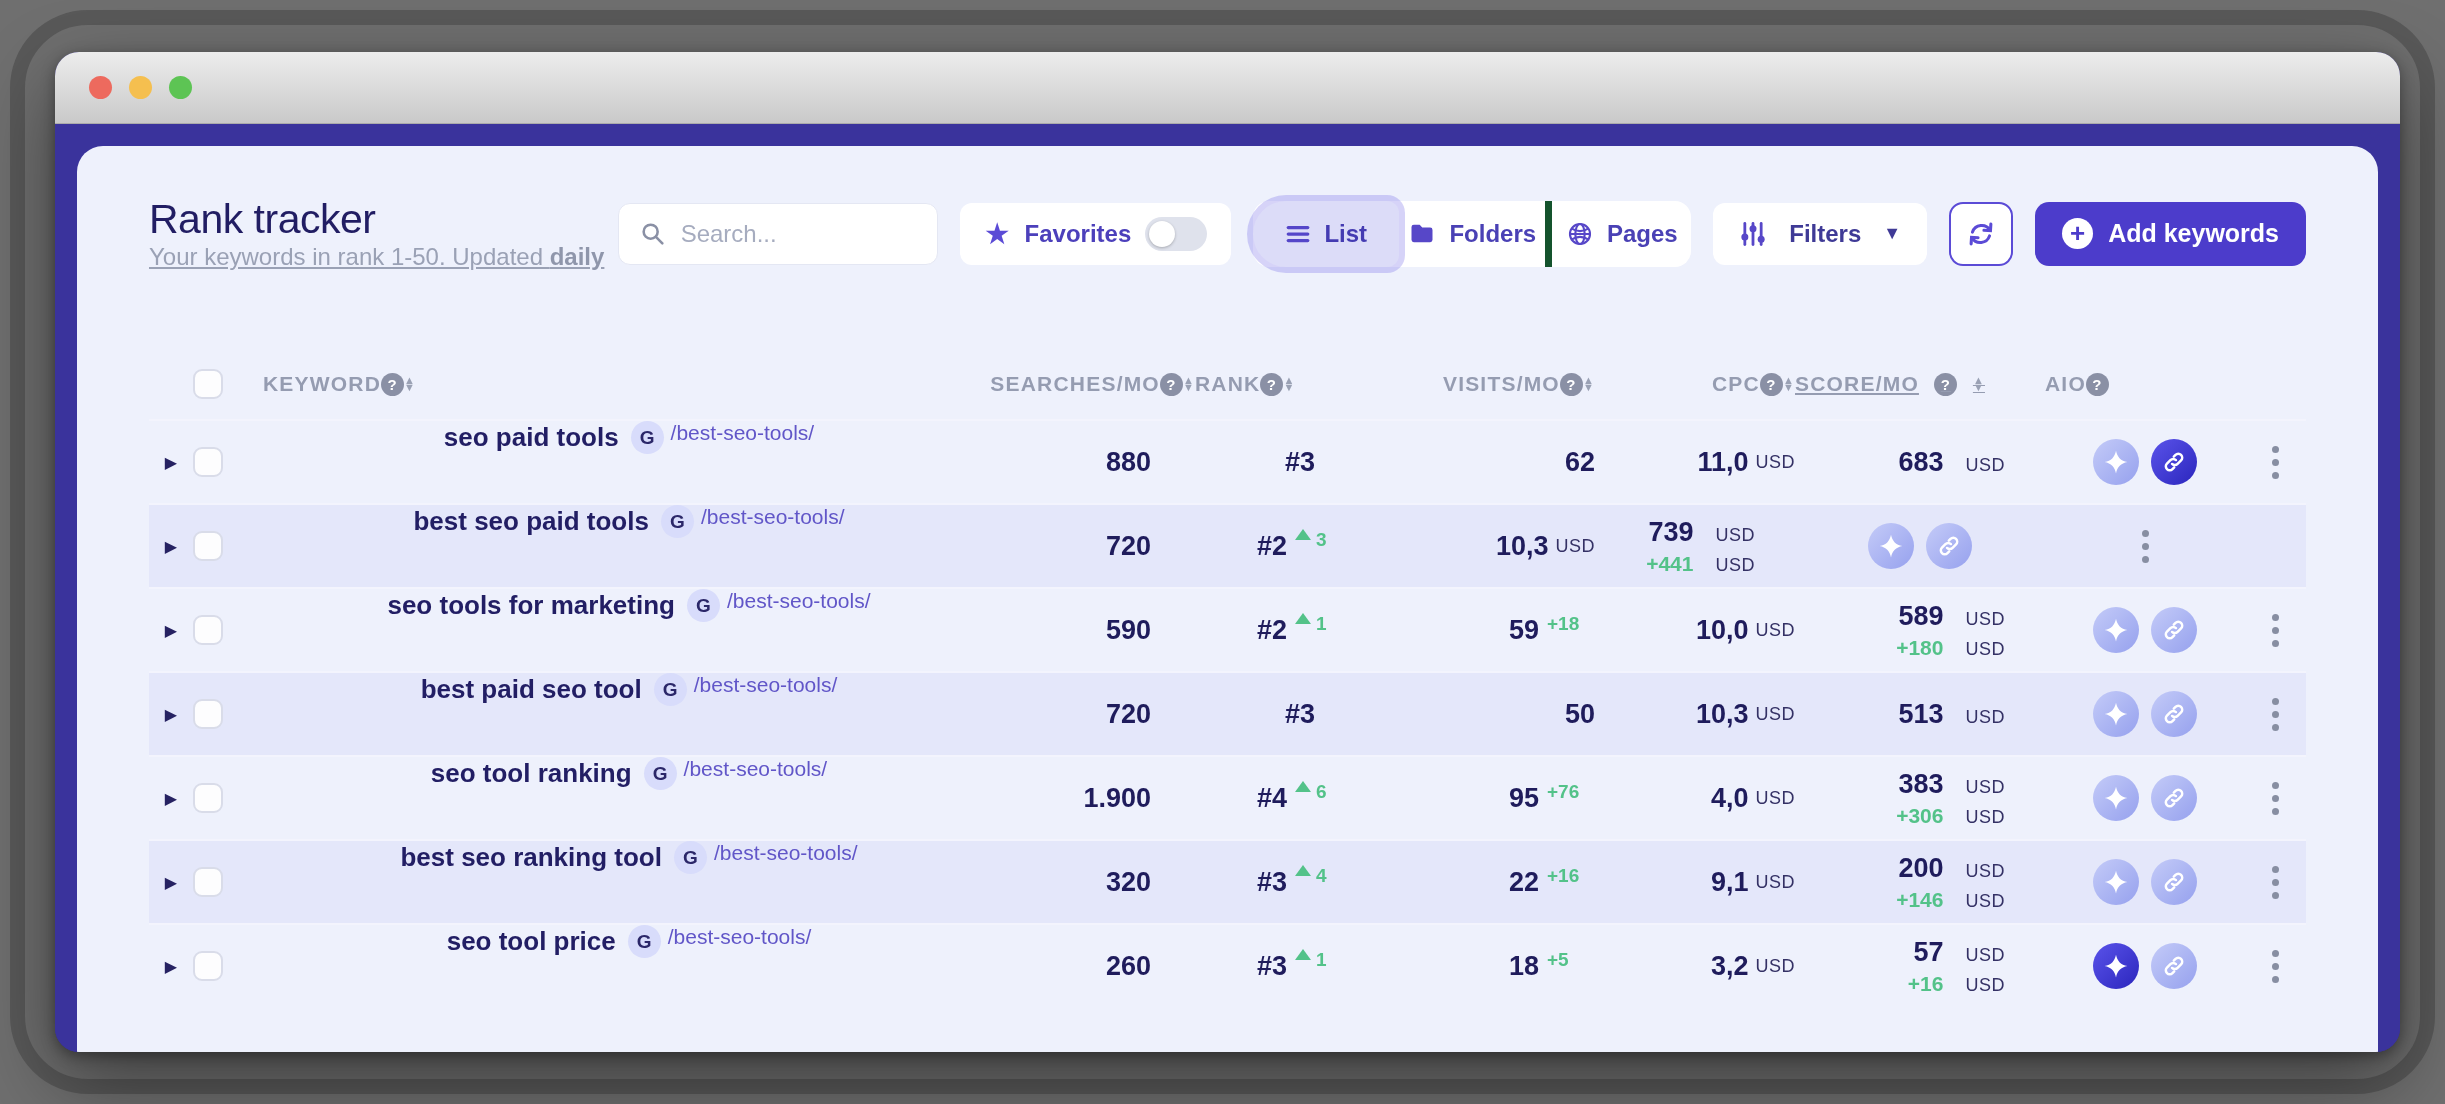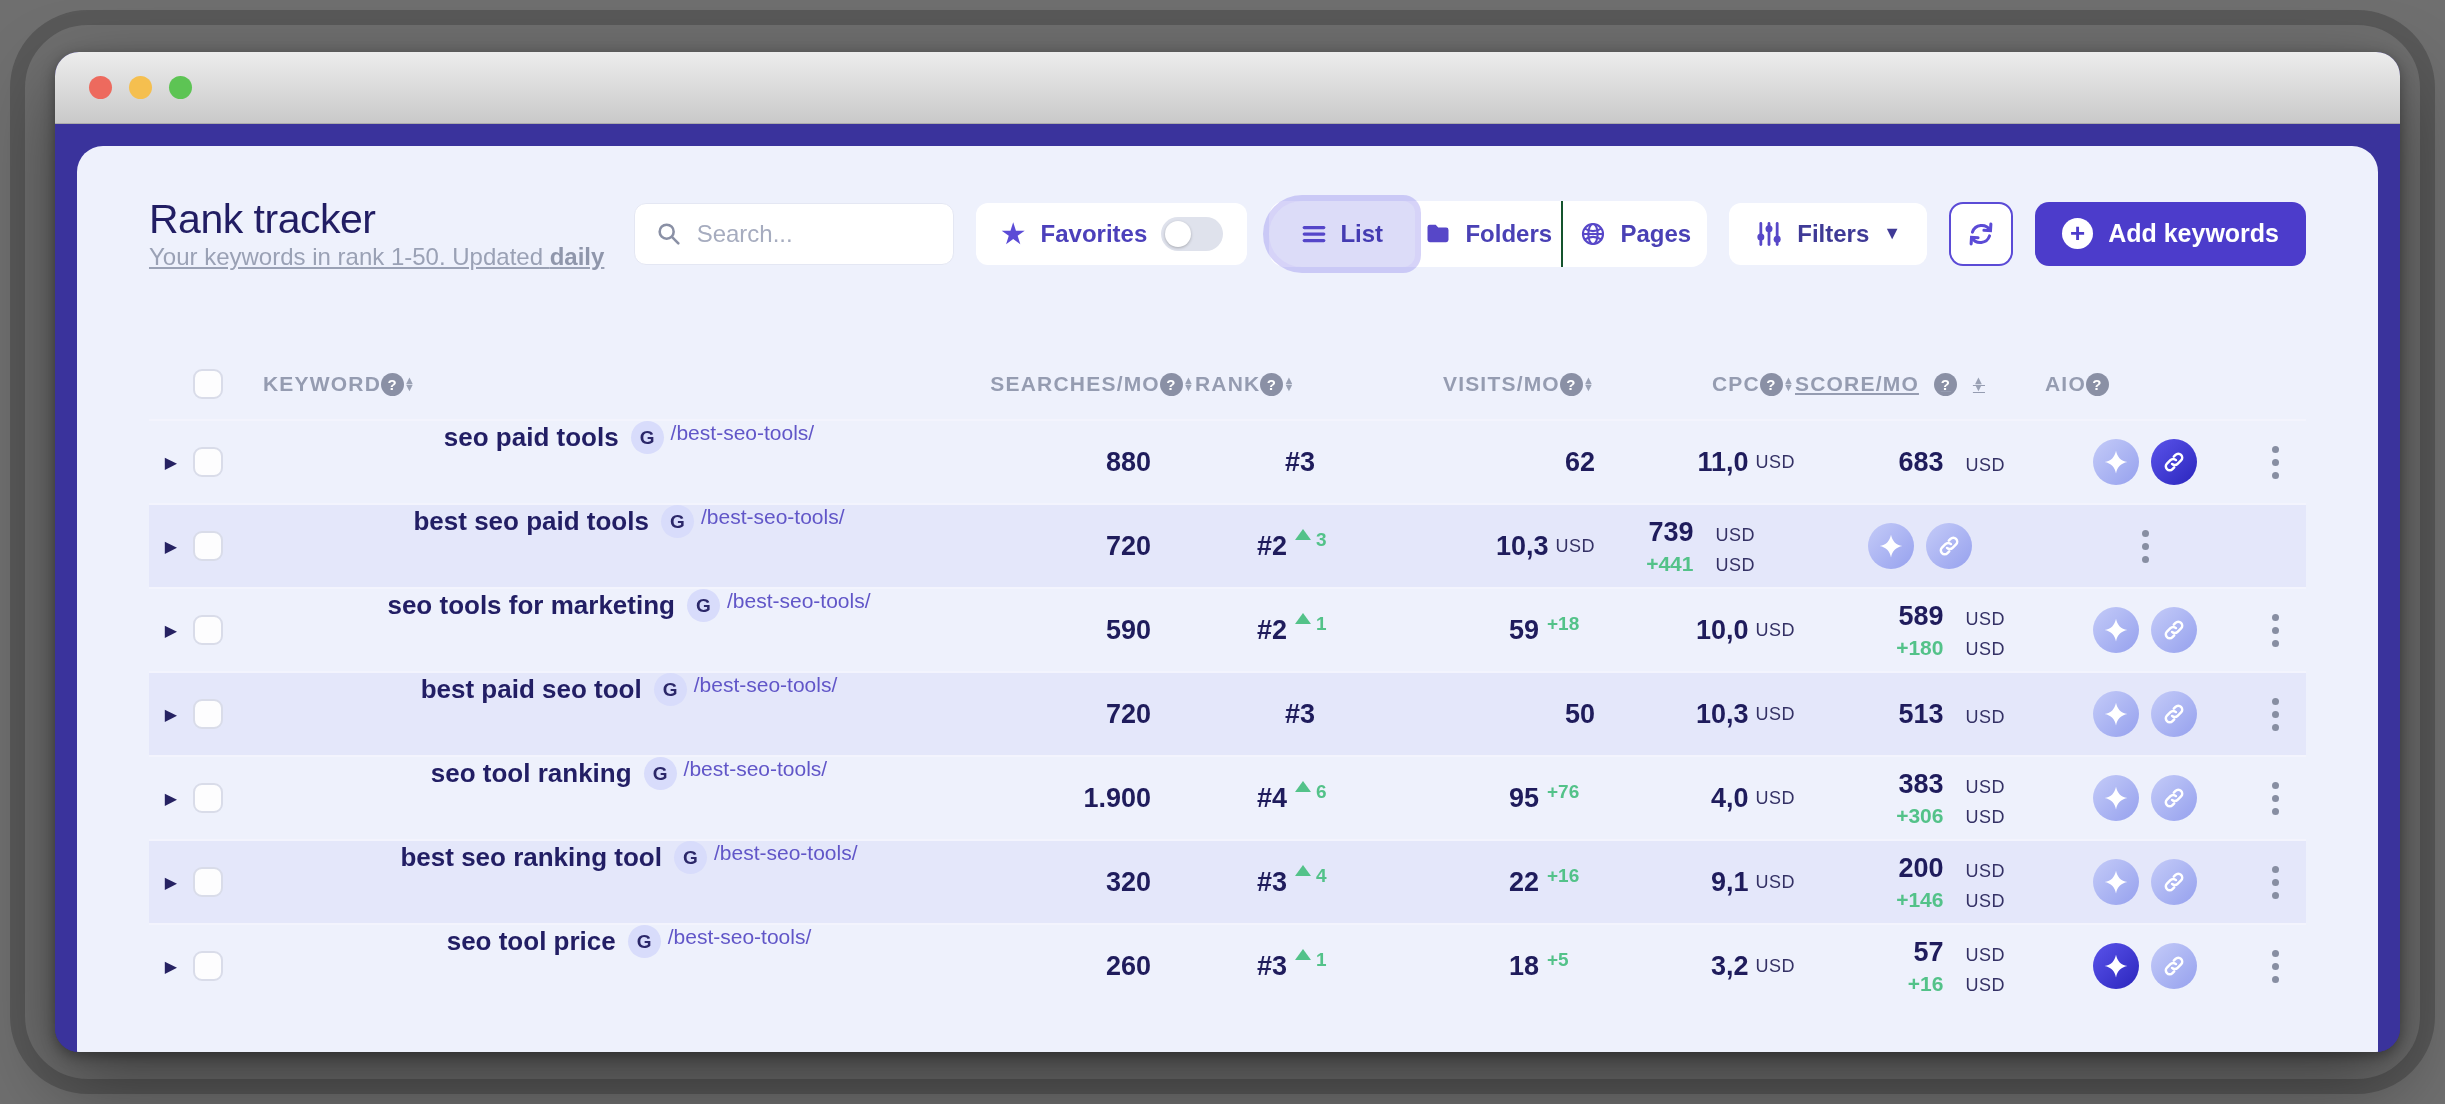--- a/index.html
+++ b/index.html
@@ -43,27 +43,27 @@
   .chip {
     height:62px; background:#fff; border-radius:12px; display:flex; align-items:center;
     padding:0 24px; gap:14px;
   }
   .star-glyph { font-size:30px; color:#5b4bd6; line-height:1; }
   .fav-label { font-size:24px; font-weight:700; color:#4c40bb; }
   .toggle { width:62px; height:34px; border-radius:17px; background:#dfe2ec; position:relative; }
   .toggle .knob { position:absolute; left:4px; top:4px; width:26px; height:26px; border-radius:50%; background:#fff; box-shadow:0 1px 3px rgba(0,0,0,.25); }
   .segmented { height:66px; background:#fff; border-radius:16px; display:flex; align-items:stretch; position:relative; }
   .tab { width:146px; display:flex; align-items:center; justify-content:center; gap:13px; font-size:24px; font-weight:700; color:#4a41b5; cursor:default; }
-  .tab + .tab { border-left:2px solid #14532d; }
+  .tab + .tab { border-left:7px solid #14532d; }
   .tab.active {
     background:#dcdcf8; border:none; border-radius:33px 12px 12px 33px;
     box-shadow:0 0 0 6px rgba(126,118,234,.32); color:#443bb2;
   }
   .tab.active + .tab { border-left:none; }
-  .filters-btn { height:62px; background:#fff; border-radius:12px; display:flex; align-items:center; gap:14px; padding:0 26px; }
+  .filters-btn { height:62px; background:#fff; border-radius:12px; display:flex; align-items:center; gap:22px; padding:0 26px; }
   .filters-label { font-size:24px; font-weight:700; color:#3f3a96; }
   .caret { font-size:18px; color:#3f3a96; }
   .refresh-btn { width:64px; height:64px; background:#fff; border:2px solid #5b4bd6; border-radius:14px; display:flex; align-items:center; justify-content:center; }
   .add-btn { height:64px; background:#4c3ccb; border-radius:14px; display:flex; align-items:center; gap:15px; padding:0 27px; }
   .plus-circle { width:31px; height:31px; background:#fff; border-radius:50%; display:flex; align-items:center; justify-content:center; font-size:26px; font-weight:700; color:#4c3ccb; line-height:1; padding-bottom:2px; }
   .add-label { font-size:25px; font-weight:700; color:#fff; }
   
   .table { margin-top:78px; }
   .grid-row { display:grid; grid-template-columns:44px 70px minmax(0,1fr) 200px 210px 190px 200px 250px 200px 61px; align-items:center; }
   .thead { height:70px; }

